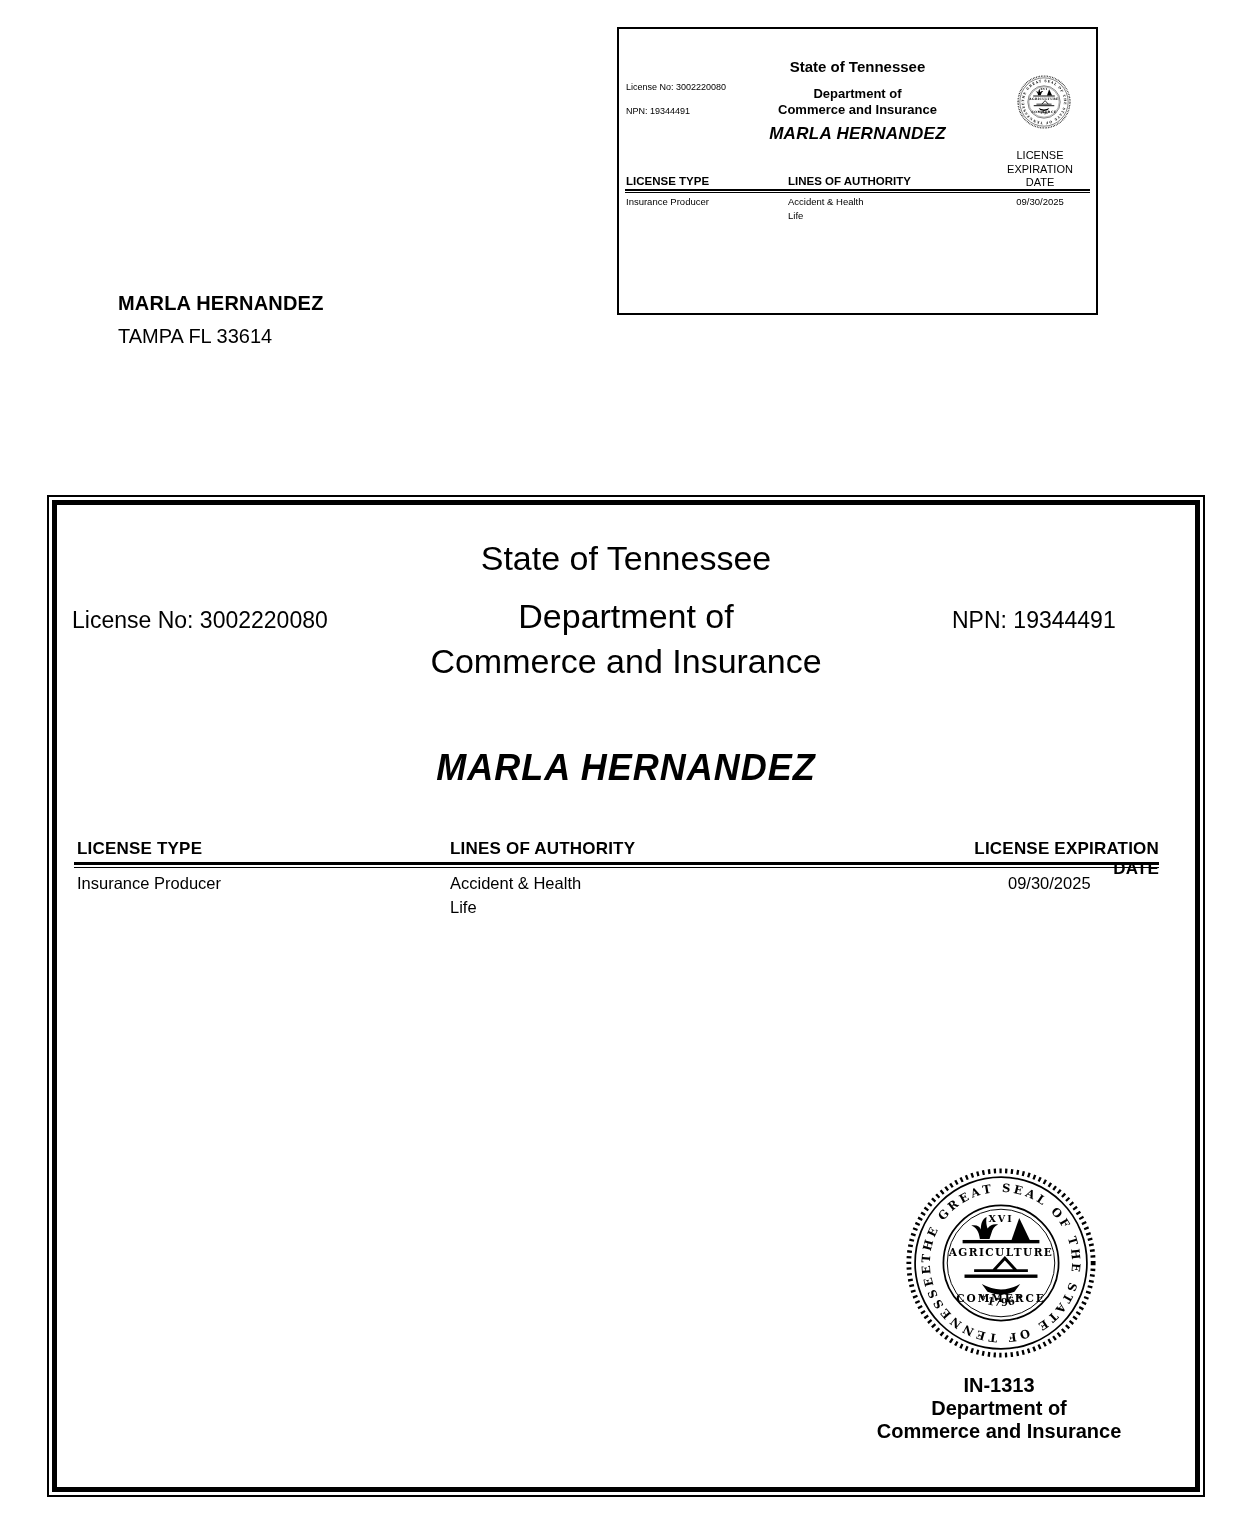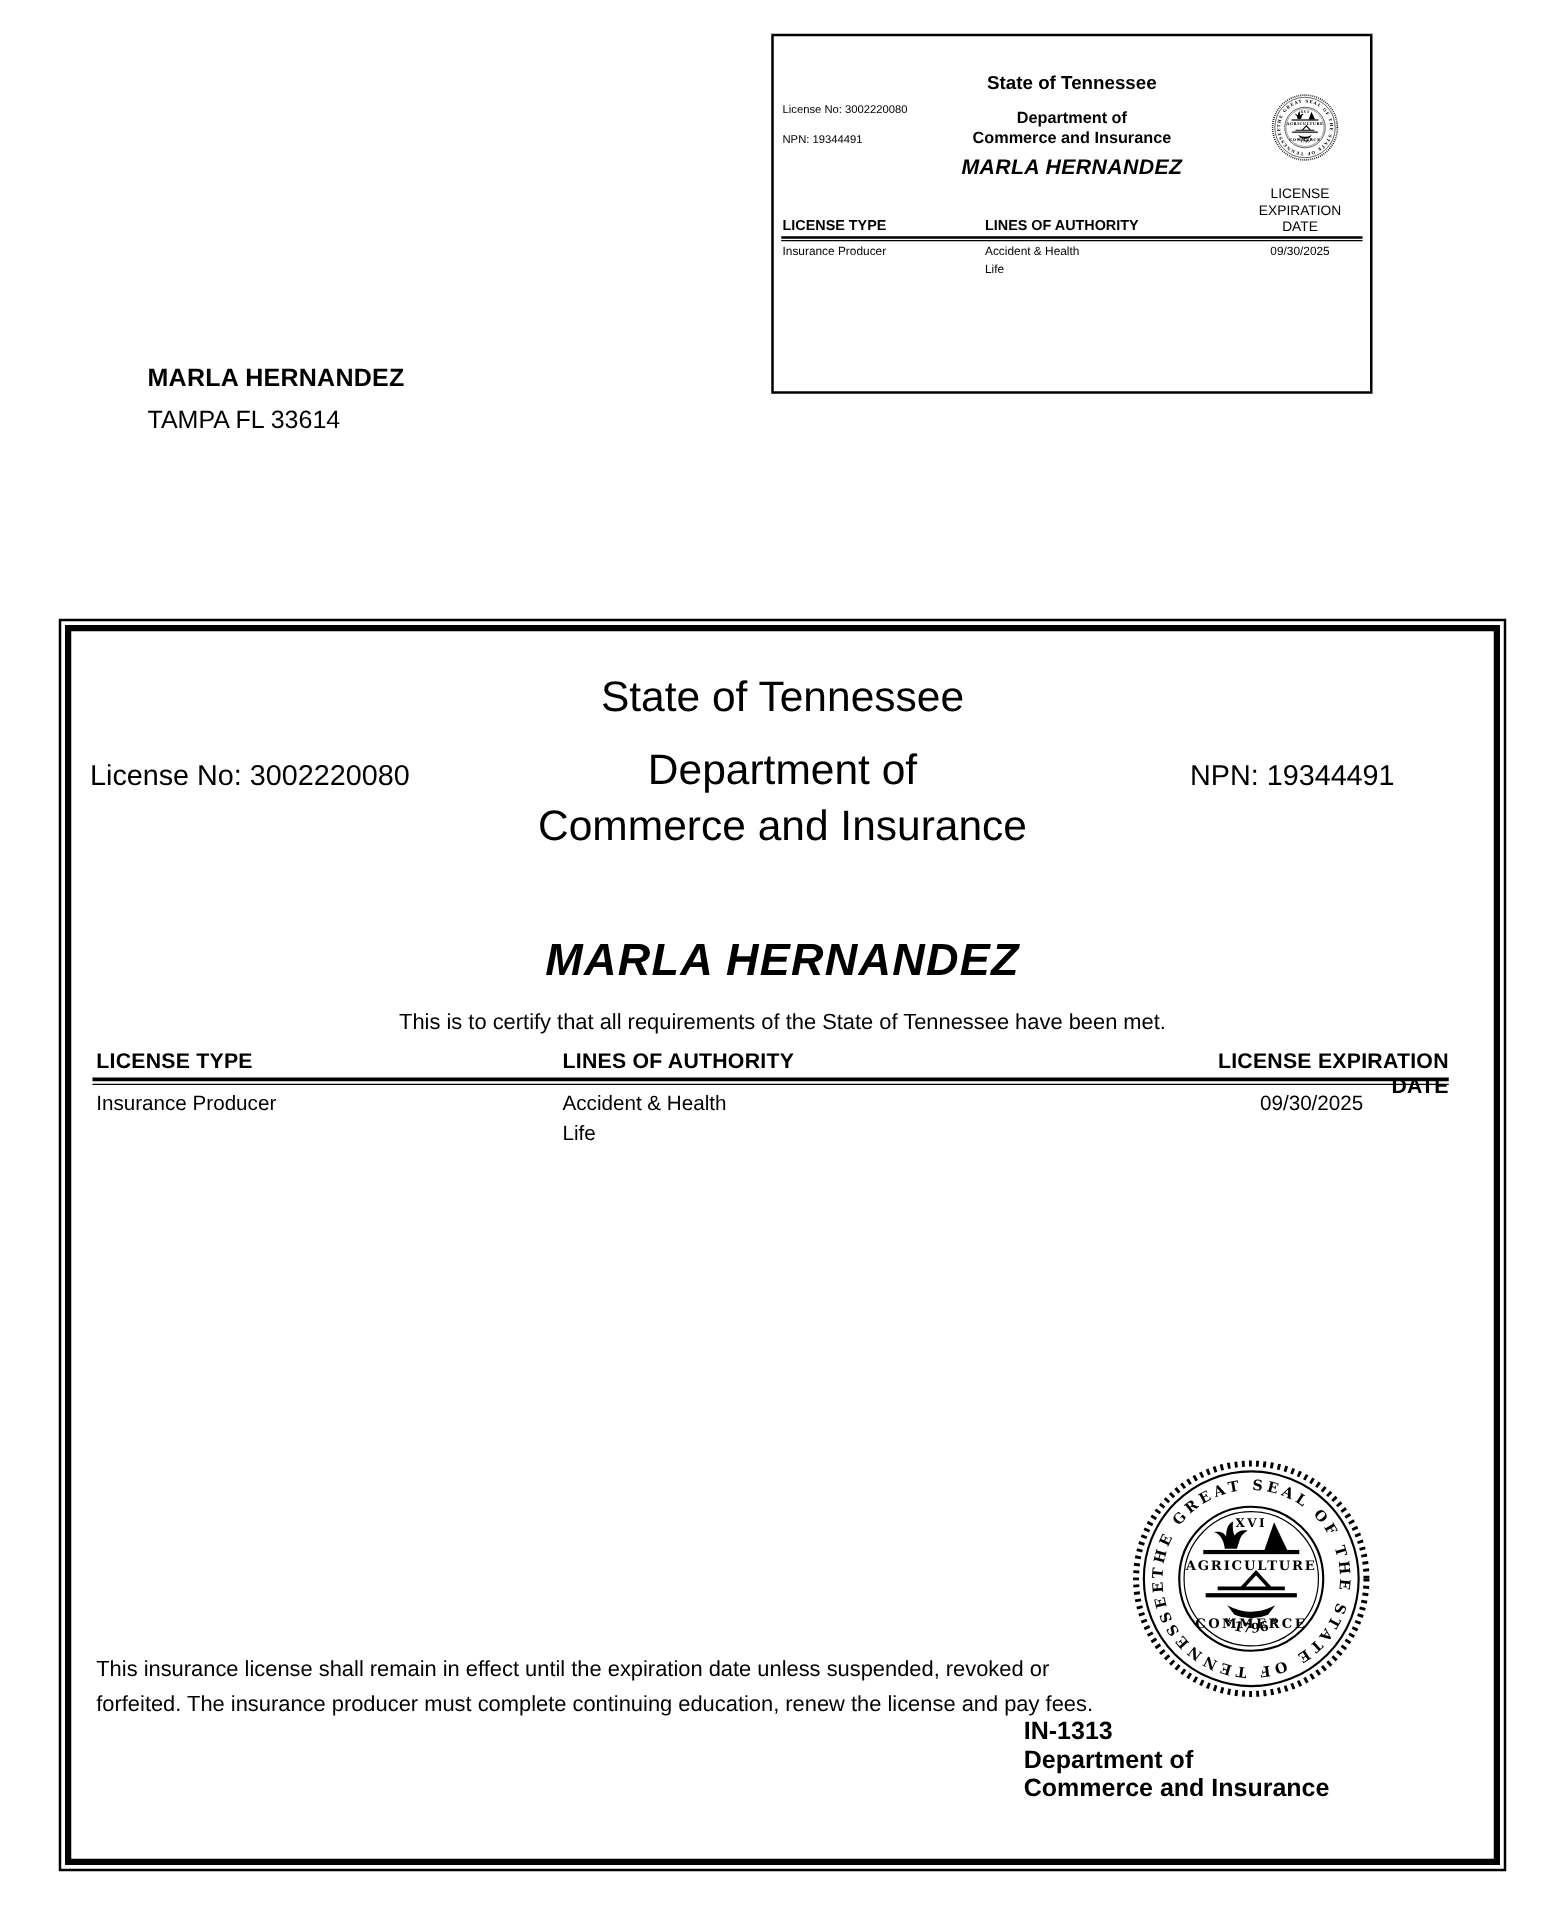--- a/index.html
+++ b/index.html
@@ -51,21 +51,21 @@
   .cert .col-head { top:318px; font-size:17px; font-weight:bold; letter-spacing:.2px; }
   .cert .c1 { left:28px; }
   .cert .c2 { left:401px; }
   .cert .c3 { left:884px; width:226px; text-align:right; }
   .cert .rule { left:25px; width:1085px; top:341px; height:2px;
                 border-top:3px solid #000; border-bottom:1px solid #000; }
   .cert .cell { top:350px; font-size:16.5px; line-height:24px; }
   .cert .c3cell { left:959px; }
   .cert .seal-box { left:856px; top:646px; width:192px; height:192px; }
   .cert .footer { left:28px; top:800px; width:865px; font-size:17.5px; line-height:28px; }
-  .cert .form-block { left:770px; width:360px; top:853px; text-align:left;
+  .cert .form-block { left:770px; width:360px; top:853px; text-align:center;
                       font-size:20px; font-weight:bold; line-height:23px; }
 
   
   .seal-svg { width:100%; height:100%; display:block; color:#000; }
   .seal-ring-text { font-family:"DejaVu Serif","Liberation Serif",serif;
                     font-size:12px; font-weight:bold; letter-spacing:3.2px; fill:#000; }
   .seal-center-text { font-family:"DejaVu Serif","Liberation Serif",serif;
                       font-weight:bold; fill:#000; text-anchor:middle; }
 </style>
 </head>
@@ -133,41 +133,38 @@
   <section class="cert">
     <div class="cert-inner"></div>
 
     <div class="abs center title1">State of Tennessee</div>
     <div class="abs lic-no">License No: 3002220080</div>
     <div class="abs center dept1">Department of</div>
     <div class="abs npn">NPN: 19344491</div>
     <div class="abs center dept2">Commerce and Insurance</div>
 
     <div class="abs center name">MARLA HERNANDEZ</div>
-    <div class="abs center certify">This is to certify that all requirements of the State of Tennessee have been met.</div>
 
     <div class="abs col-head c1">LICENSE TYPE</div>
     <div class="abs col-head c2">LINES OF AUTHORITY</div>
     <div class="abs col-head c3">LICENSE EXPIRATION DATE</div>
     <div class="abs rule"></div>
     <div class="abs cell c1">Insurance Producer</div>
     <div class="abs cell c2">
       <div>Accident &amp; Health</div>
       <div>Life</div>
     </div>
     <div class="abs cell c3cell">09/30/2025</div>
 
     <div class="abs seal-box">
       <svg class="seal-svg" viewBox="0 0 200 200">
           <use href="#tn-seal"></use>
         </svg>
     </div>
 
-    <div class="abs footer pre">This insurance license shall remain in effect until the expiration date unless suspended, revoked or
-forfeited. The insurance producer must complete continuing education, renew the license and pay fees.</div>
 
     <div class="abs form-block">
       <div>IN-1313</div>
       <div>Department of</div>
       <div>Commerce and Insurance</div>
     </div>
   </section>
 
 </div>
 

